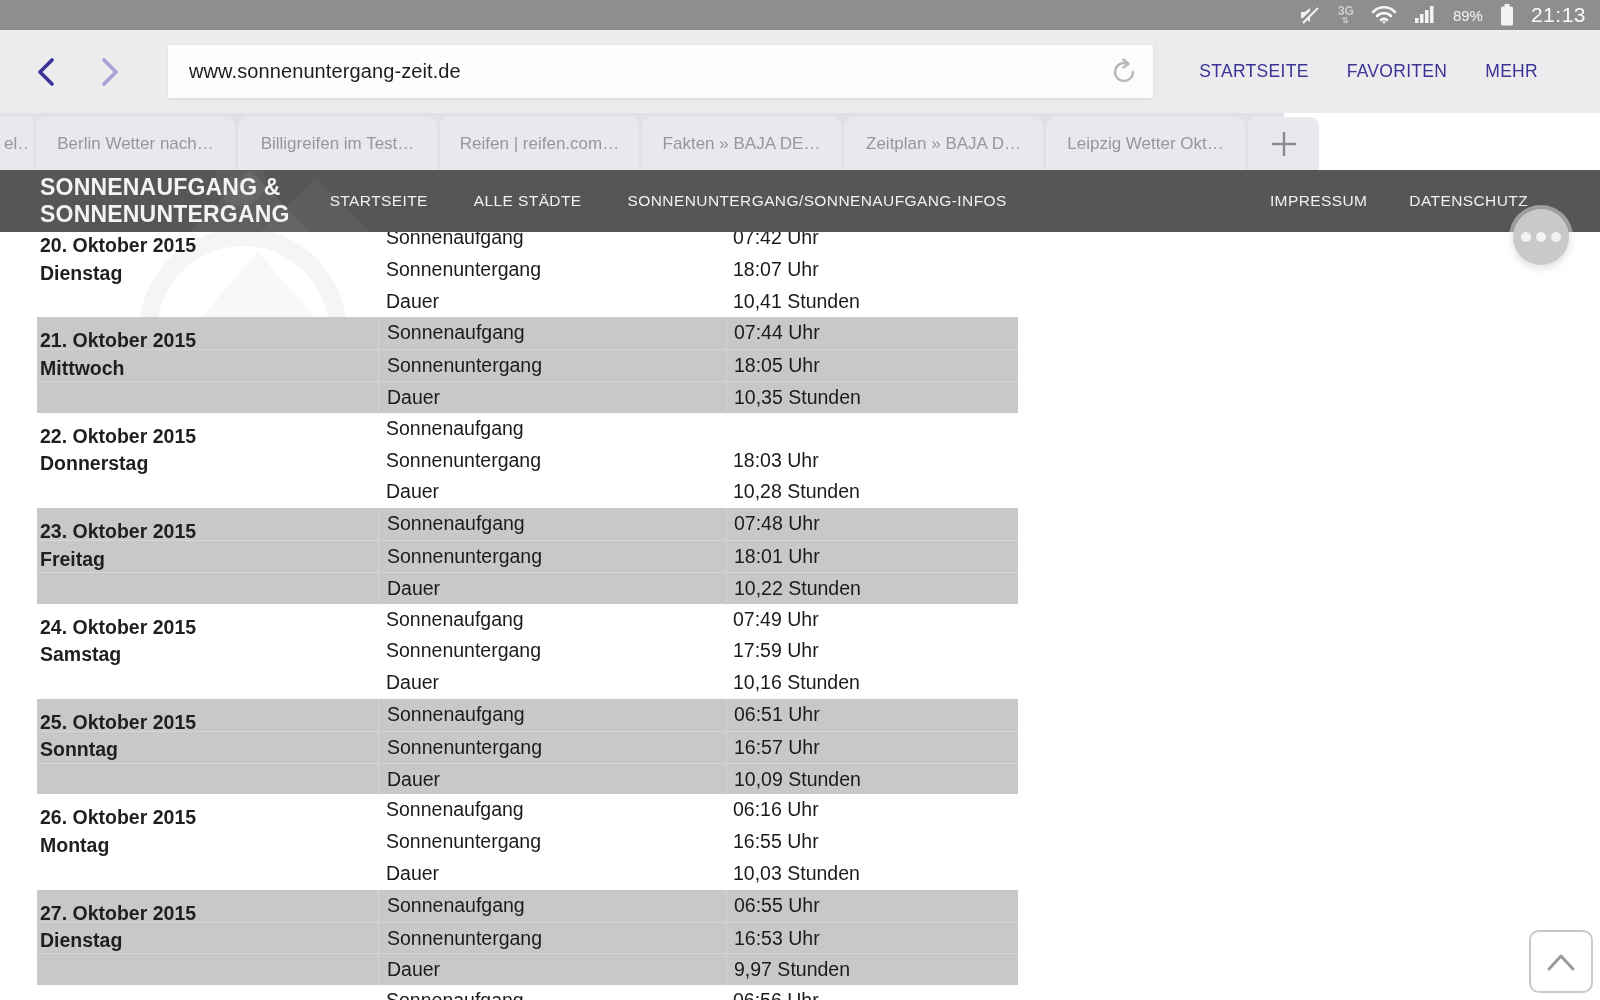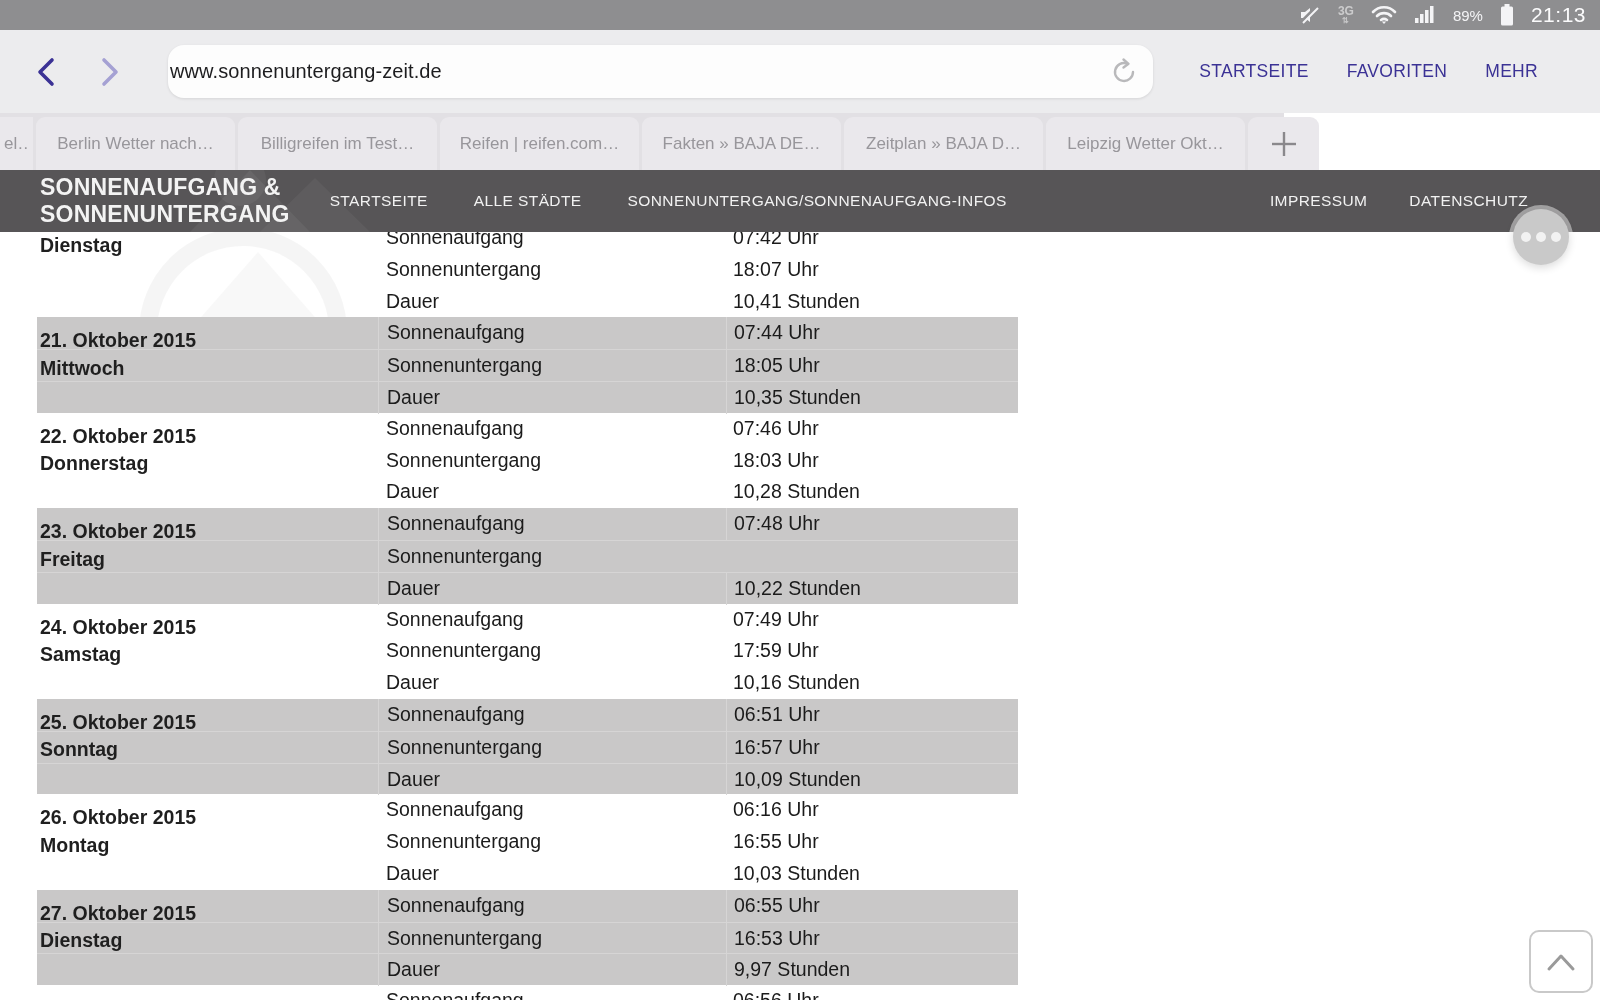--- a/index.html
+++ b/index.html
@@ -17,22 +17,22 @@
   .batt-pct { font-size:15px; color:#f4f4f6; }
   .clock { font-size:21px; color:#fbfbfc; letter-spacing:.5px; }
 
   
   .toolbar { position:absolute; left:0; top:30px; width:1600px; height:83px;
     background:#ececee; display:flex; align-items:center; z-index:9; }
   .nav-arrow { width:40px; height:40px; display:flex; align-items:center; justify-content:center;
     margin-left:0; cursor:pointer; background:none; border:none; }
   .nav-arrow.back { margin-left:26px; }
   .nav-arrow.fwd { margin-left:24px; }
-  .url-bar { margin-left:38px; width:985px; height:53px; background:#fdfdfd; border-radius:16px;
-    box-shadow:0 1px 3px rgba(0,0,0,.10); display:flex; align-items:center; padding:0 14px 0 2px; }
+  .url-bar { margin-left:38px; width:985px; height:53px; background:#fdfdfd; border-radius:0;
+    box-shadow:0 1px 3px rgba(0,0,0,.10); display:flex; align-items:center; padding:0 14px 0 21px; }
   .url-text { flex:1; font-size:20px; color:#1d1d1f; letter-spacing:.1px; }
   .toolbar-menu { margin-left:auto; display:flex; gap:38px; padding-right:62px; }
   .toolbar-menu .menu-item { font-size:17.5px; font-weight:500; color:#3b3295;
     letter-spacing:.3px; cursor:pointer; white-space:nowrap; }
 
   
   .tab-bar { position:absolute; left:0; top:113px; width:1284px; height:57px;
     background:#e2e0e4; display:flex; align-items:flex-end; gap:3px; z-index:8; }
   .tab-strip { display:flex; align-items:flex-end; gap:3px; }
   .tab { flex:0 0 199px; height:53px; background:#eae8ec; border-radius:9px 9px 0 0;
@@ -235,20 +235,21 @@
 
 <svg class="content-watermark" width="240" height="100" viewBox="0 0 240 100">
   <path d="M20 100 A95 95 0 0 1 210 100" fill="none" stroke="#ededed" stroke-width="18"></path>
   <polygon points="60,100 130,20 200,100" fill="#f2f2f2"></polygon>
 </svg>
 
 <div class="sun-table">
 
     <div class="group">
       <div class="date-cell">
+        <div>20. Oktober 2015</div>
         <div>Dienstag</div>
       </div>
       <div class="sub-row">
         <span class="spacer"></span>
         <span class="label-cell">Sonnenaufgang</span>
         <span class="value-cell">07:42 Uhr</span>
       </div>
       <div class="sub-row">
         <span class="spacer"></span>
         <span class="label-cell">Sonnenuntergang</span>
@@ -284,21 +285,20 @@
     </div>
 
     <div class="group">
       <div class="date-cell">
         <div>22. Oktober 2015</div>
         <div>Donnerstag</div>
       </div>
       <div class="sub-row">
         <span class="spacer"></span>
         <span class="label-cell">Sonnenaufgang</span>
-        <span class="value-cell">07:46 Uhr</span>
       </div>
       <div class="sub-row">
         <span class="spacer"></span>
         <span class="label-cell">Sonnenuntergang</span>
         <span class="value-cell">18:03 Uhr</span>
       </div>
       <div class="sub-row">
         <span class="spacer"></span>
         <span class="label-cell">Dauer</span>
         <span class="value-cell">10,28 Stunden</span>
@@ -311,20 +311,21 @@
         <div>Freitag</div>
       </div>
       <div class="sub-row">
         <span class="spacer"></span>
         <span class="label-cell">Sonnenaufgang</span>
         <span class="value-cell">07:48 Uhr</span>
       </div>
       <div class="sub-row">
         <span class="spacer"></span>
         <span class="label-cell">Sonnenuntergang</span>
+        <span class="value-cell">18:01 Uhr</span>
       </div>
       <div class="sub-row">
         <span class="spacer"></span>
         <span class="label-cell">Dauer</span>
         <span class="value-cell">10,22 Stunden</span>
       </div>
     </div>
 
     <div class="group">
       <div class="date-cell">

